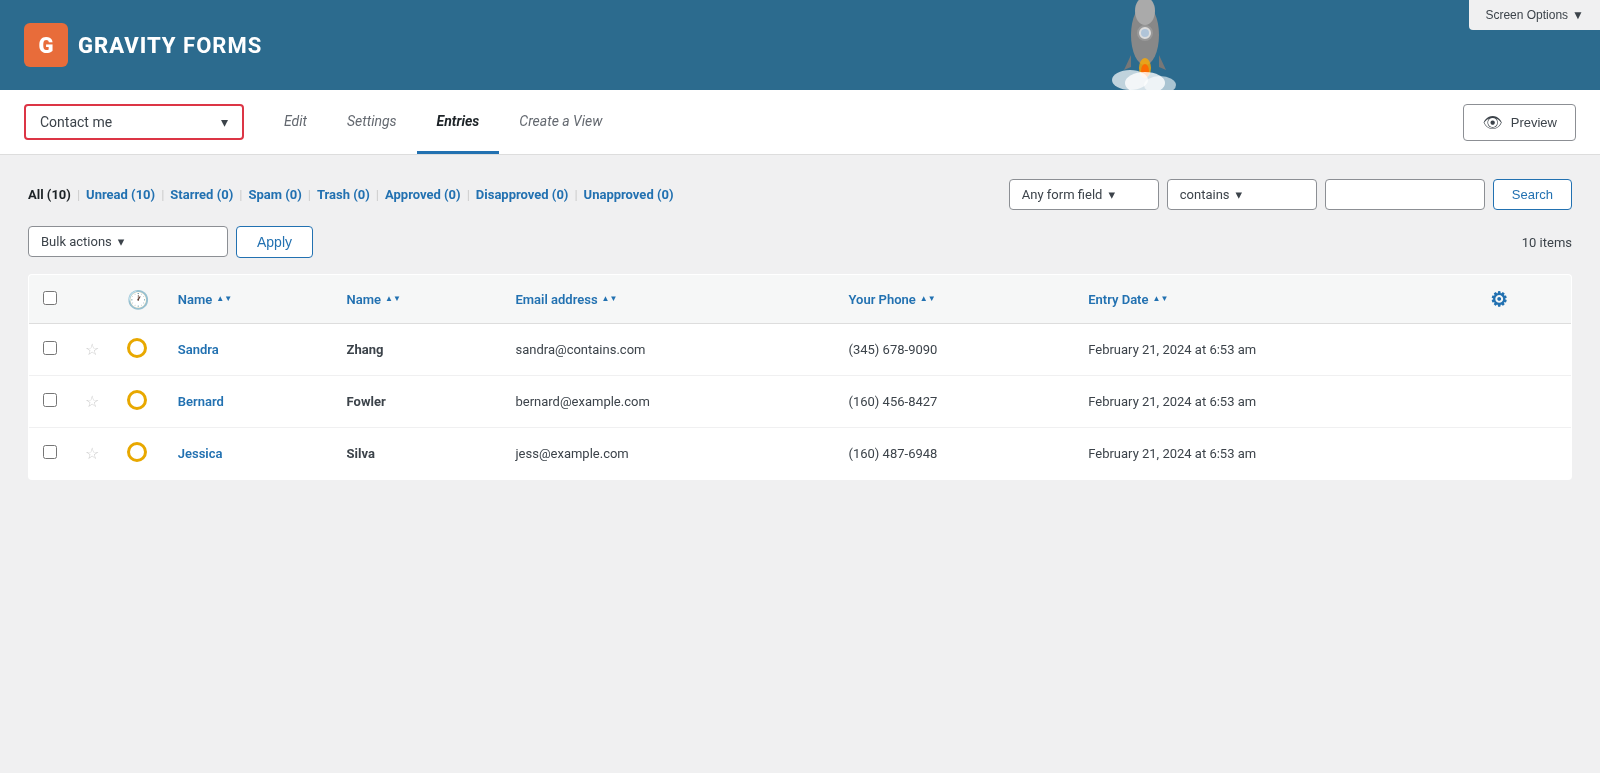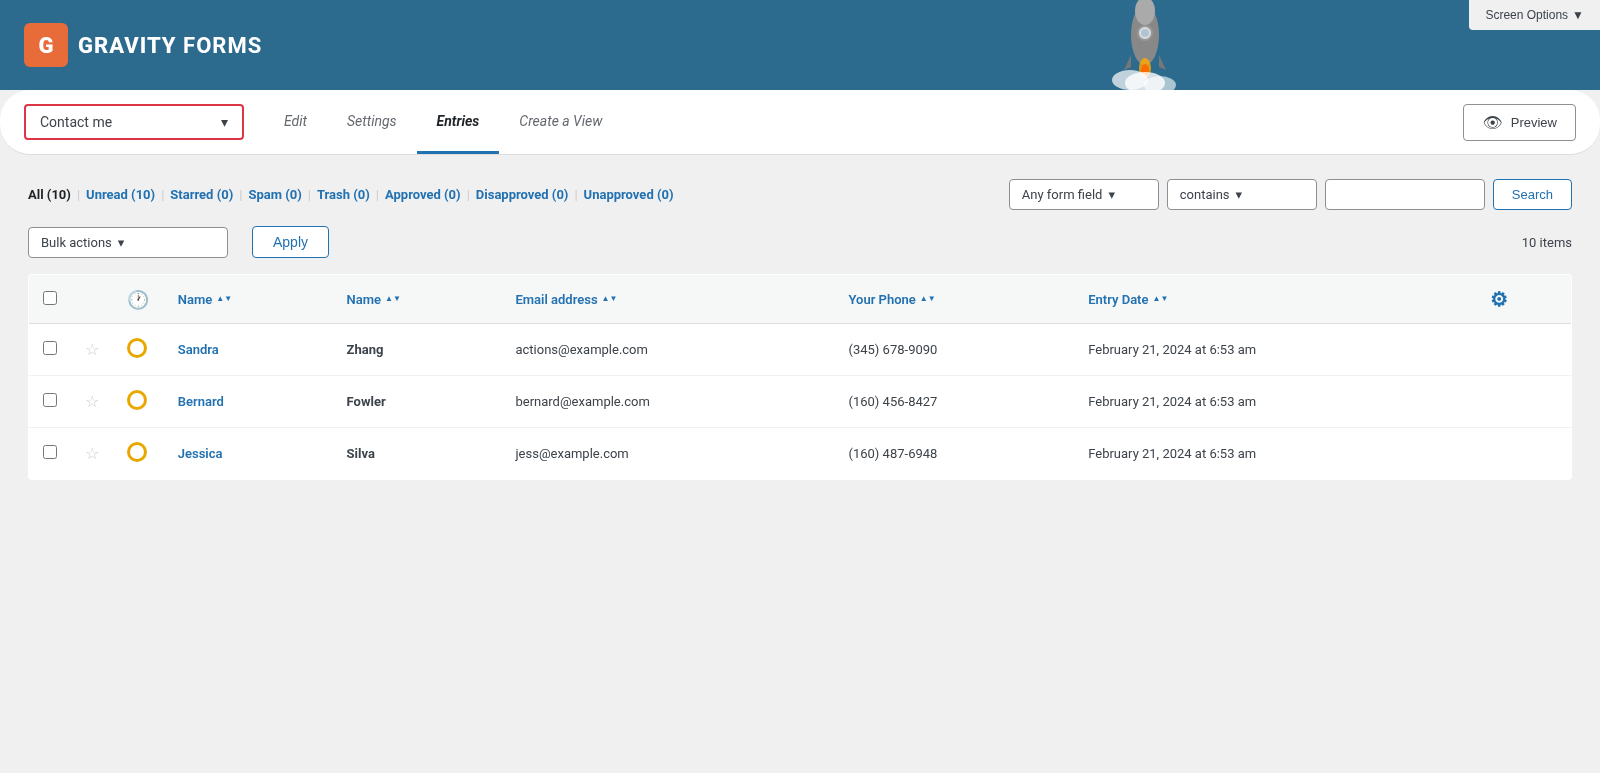--- a/index.html
+++ b/index.html
@@ -60,21 +60,20 @@
 
     
     .subheader {
       background: #fff;
       border-bottom: 1px solid #ddd;
       padding: 0 24px;
       display: flex;
       align-items: center;
       height: 65px;
       gap: 0;
-      border-radius: 30px;
     }
     .form-selector {
       border: 2px solid #dc3545;
       border-radius: 4px;
       padding: 8px 14px;
       font-size: 14px;
       color: #3c434a;
       background: white;
       cursor: pointer;
       display: flex;
@@ -403,21 +402,21 @@
         <span>▾</span>
       </div>
       <input type="text" class="search-input" placeholder="" style="">
       <button class="search-btn">
         <span>Search</span>
       </button>
     </div>
   </div>
 
   <div class="bulk-row">
-    <div style="display:flex;align-items:center;gap:16px;border-radius:12px;">
+    <div style="display:flex;align-items:flex-start;gap:0;border-radius:12px;">
       <div class="bulk-select">
         <span>Bulk actions</span>
         <span>▾</span>
       </div>
       <button class="apply-btn">
         <span>Apply</span>
       </button>
     </div>
     <div class="items-count">10 items</div>
   </div>
@@ -476,21 +475,21 @@
     <td>
       <span class="star-icon">☆</span>
     </td>
     <td>
       <span class="status-circle"></span>
     </td>
     <td>
       <a href="#" class="entry-link">Sandra</a>
     </td>
     <td><strong>Zhang</strong></td>
-    <td>actions@example.com</td>
+    <td>sandra@contains.com</td>
     <td>(345) 678-9090</td>
     <td>February 21, 2024 at 6:53 am</td>
     <td></td>
   </tr>
         <tr>
     <td>
       <input type="checkbox" style="">
     </td>
     <td>
       <span class="star-icon">☆</span>

